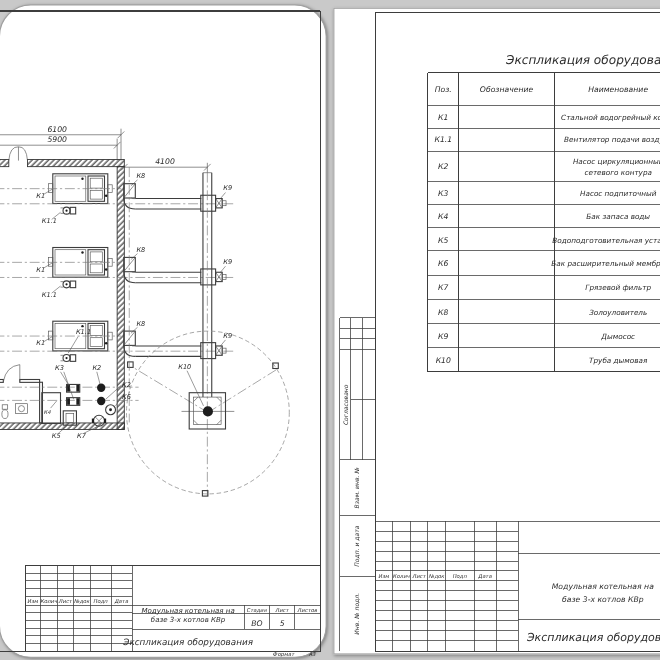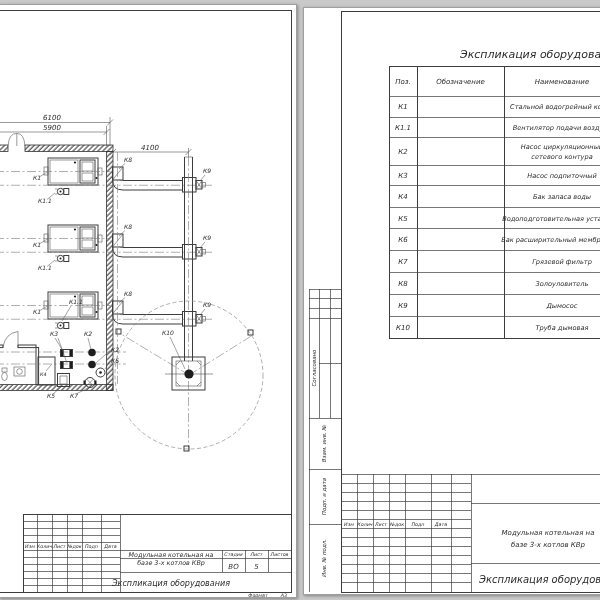--- a/index.html
+++ b/index.html
@@ -1,19 +1,19 @@
 <!DOCTYPE html>
 <html><head>
 <meta charset="utf-8">
 <style>
   html,body{margin:0;padding:0;width:600px;height:600px;overflow:hidden;
     background:#c9c9c9;font-family:"DejaVu Sans",sans-serif;}
   .sheet{position:absolute;background:#fff;border:1px solid #9f9f9f;
     box-shadow:1px 1px 3px rgba(0,0,0,.35);}
-  #sheet-left{left:-1px;top:4px;width:296px;height:592px;}
+  #sheet-left{left:-1px;top:4px;width:296px;height:592px;border-radius:29px;}
   #sheet-right{left:303px;top:7px;width:300px;height:586px;}
   svg{display:block;overflow:hidden;}
   svg text{font-family:"DejaVu Sans",sans-serif;font-style:italic;fill:#2b2b2b;}
   .ln{stroke:#3d3d3d;stroke-width:1;fill:none;}
   .thin{stroke:#555;stroke-width:.6;fill:none;}
   .axis{stroke:#7a7a7a;stroke-width:.6;fill:none;stroke-dasharray:9 2.5 2 2.5;}
   .dash{stroke:#8d8d8d;stroke-width:.7;fill:none;stroke-dasharray:4 2.5;}
   .lead{stroke:#4a4a4a;stroke-width:.5;fill:none;}
   .frm{stroke:#3d3d3d;stroke-width:1;fill:none;shape-rendering:crispEdges;}
   .grid{stroke:#3d3d3d;stroke-width:.7;fill:none;shape-rendering:crispEdges;}

